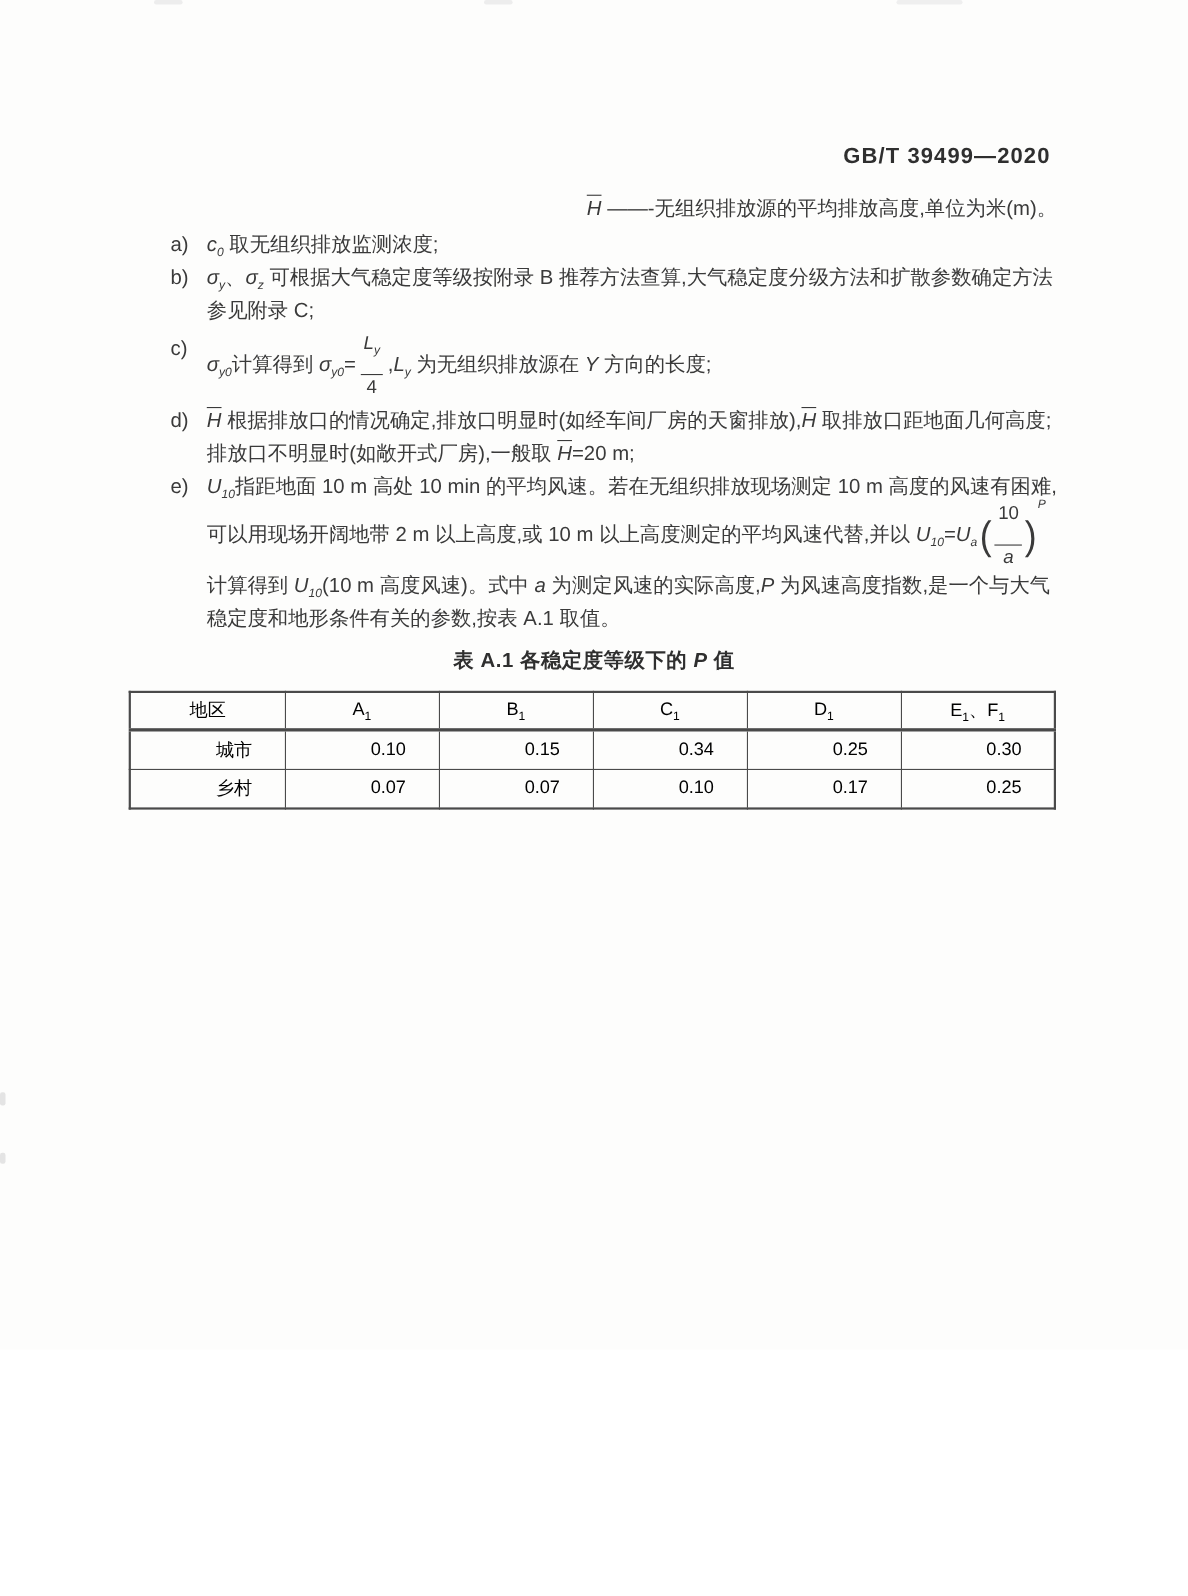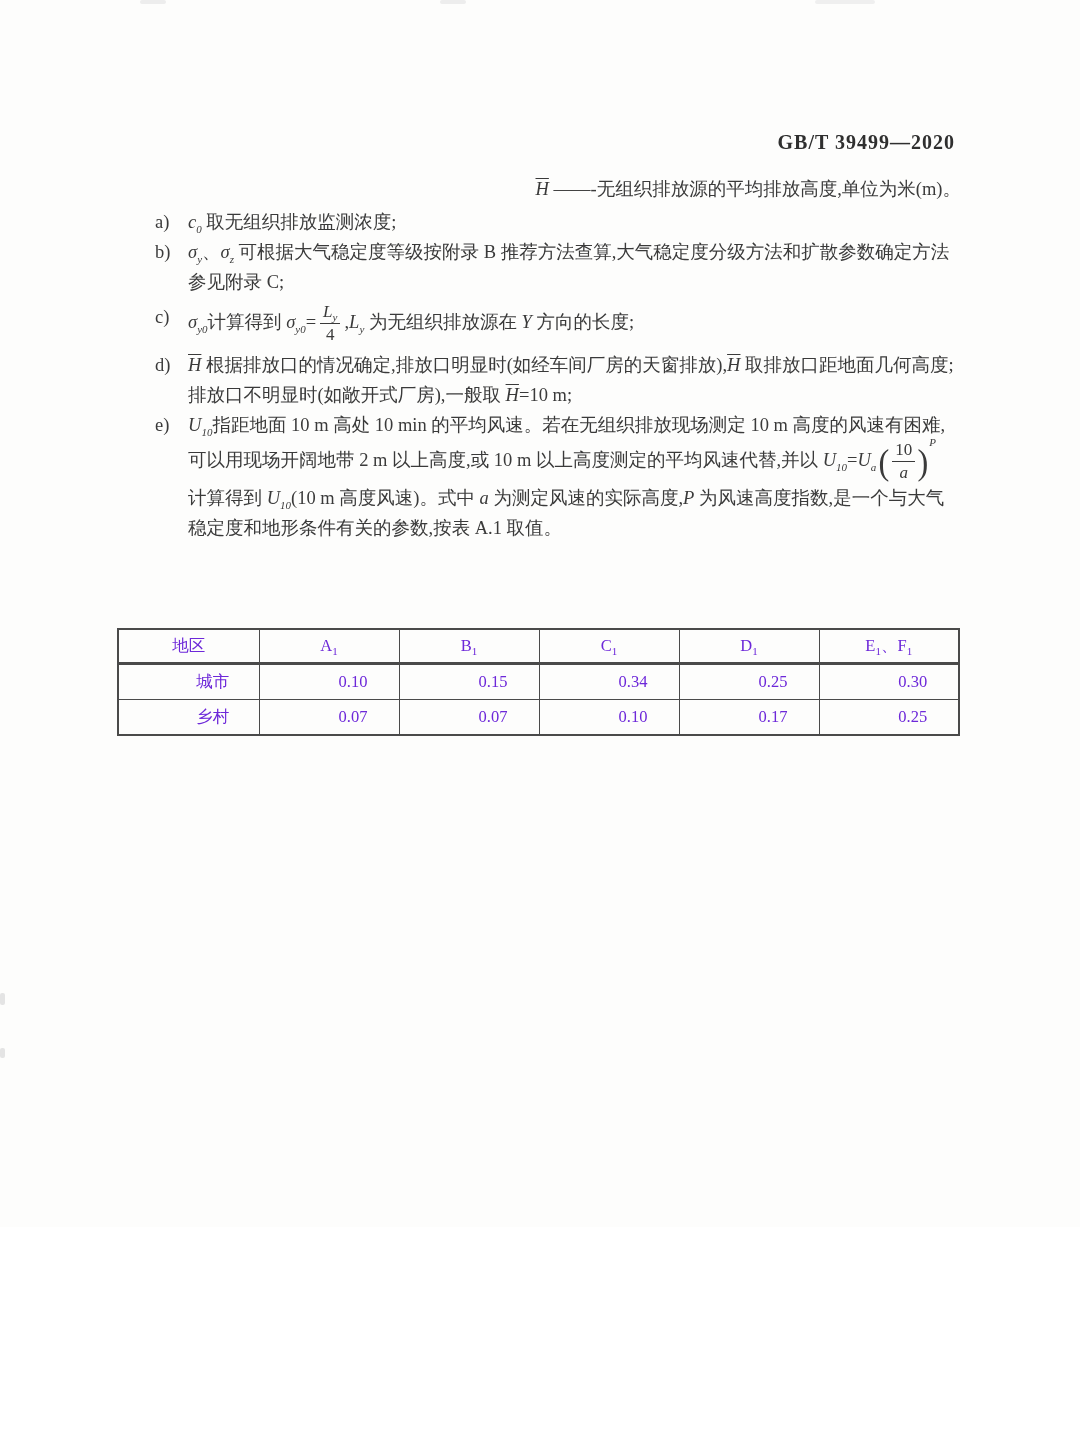--- a/index.html
+++ b/index.html
@@ -2,21 +2,21 @@
 <html><head>
 <meta charset="utf-8">
 <style>
   * { margin:0; padding:0; box-sizing:border-box; }
   html,body { background:#ffffff; }
   .screen {
     position:relative;
     width:1080px; height:1227px;
     background:#fdfdfc;
     overflow:hidden;
-    font-family:Liberation Serif, serif;
+    font-family:Liberation Sans, sans-serif;
     color:#3a3a3a;
   }
   
   .artifact { position:absolute; background:#e4e4e4; border-radius:2px; }
   .artifact.a1 { left:0; top:993px;  width:5px; height:12px; }
   .artifact.a2 { left:0; top:1048px; width:5px; height:10px; }
   .artifact.a3 { left:140px; top:0; width:26px; height:4px; background:#ededed; }
   .artifact.a4 { left:440px; top:0; width:26px; height:4px; background:#ededed; }
   .artifact.a5 { left:815px; top:0; width:60px; height:4px; background:#efefef; }
 
@@ -43,34 +43,34 @@
   .pitem { display:flex; }
   .pitem .plabel { width:33px; flex:none; }
   .pitem .ptext { flex:1; }
   .pitem:nth-child(3) { margin-top:5px; margin-bottom:5px; }
 
   .fwrap { display:inline-flex; align-items:center; vertical-align:middle; margin:0 2px; }
   .frac {
     display:inline-flex; flex-direction:column; align-items:center;
     vertical-align:middle; font-size:17px; line-height:20px; margin:0 2px;
   }
-  .frac .num { border-bottom:1.5px solid #3a3a3a; padding:0 3px 1px; }
+  .frac .num { border-bottom:1.5px solid #3a3a3a; padding:0 3px 18px; }
   .frac .den { padding-top:1px; }
   .bigp { font-size:36px; font-weight:300; line-height:1; transform:scaleX(0.9); }
   .fwrap sup { align-self:flex-start; margin-top:2px; }
 
   .table-title {
     position:absolute; top:587px; left:0; width:100%;
     text-align:center; font-weight:bold; font-size:18.5px; color:#2f2f2f;
     letter-spacing:0.5px;
   }
   .a-table {
     position:absolute; left:117px; top:628px;
     border-collapse:collapse; table-layout:fixed;
-    font-size:16.5px; color:#6d28d9;
+    font-size:16.5px; color:#000000;
     border:2px solid #4a4a4a;
   }
   .a-table th, .a-table td {
     border:1px solid #4a4a4a;
     text-align:center; vertical-align:middle;
     font-weight:normal;
   }
   .a-table thead th { height:34px; border-bottom:3px solid #4a4a4a; }
   .a-table tbody td, .a-table tbody th { height:36px;padding-left:48px; }
 
@@ -107,37 +107,38 @@
           <span class="plabel">c)</span>
           <span class="ptext"><span class="it">σ<sub class="it">y0</sub></span><span>计算得到 </span><span class="it">σ<sub class="it">y0</sub></span><span>=</span><span class="fwrap">
               <span class="frac">
                 <span class="num"><span class="it">L<sub class="it">y</sub></span></span>
                 <span class="den"><span>4</span></span>
               </span>
             </span><span>,</span><span class="it">L<sub class="it">y</sub></span><span> 为无组织排放源在 </span><span class="it">Y</span><span> 方向的长度;</span></span>
         </div>
         <div class="pitem">
           <span class="plabel">d)</span>
-          <span class="ptext"><span class="it ov">H</span><span> 根据排放口的情况确定,排放口明显时(如经车间厂房的天窗排放),</span><span class="it ov">H</span><span> 取排放口距地面几何高度;排放口不明显时(如敞开式厂房),一般取 </span><span class="it ov">H</span><span>=10 m;</span></span>
+          <span class="ptext"><span class="it ov">H</span><span> 根据排放口的情况确定,排放口明显时(如经车间厂房的天窗排放),</span><span class="it ov">H</span><span> 取排放口距地面几何高度;排放口不明显时(如敞开式厂房),一般取 </span><span class="it ov">H</span><span>=20 m;</span></span>
         </div>
         <div class="pitem">
           <span class="plabel">e)</span>
           <span class="ptext"><span class="it">U<sub>10</sub></span><span>指距地面 10 m 高处 10 min 的平均风速。若在无组织排放现场测定 10 m 高度的风速有困难,可以用现场开阔地带 2 m 以上高度,或 10 m 以上高度测定的平均风速代替,并以 </span><span class="it">U<sub>10</sub></span><span>=</span><span class="it">U<sub class="it">a</sub></span><span class="fwrap">
               <span class="bigp">(</span>
               <span class="frac">
                 <span class="num"><span>10</span></span>
                 <span class="den"><span class="it">a</span></span>
               </span>
               <span class="bigp">)</span>
               <sup class="it">P</sup>
             </span><span> 计算得到 </span><span class="it">U<sub>10</sub></span><span>(10 m 高度风速)。式中 </span><span class="it">a</span><span> 为测定风速的实际高度,</span><span class="it">P</span><span> 为风速高度指数,是一个与大气稳定度和地形条件有关的参数,按表 A.1 取值。</span></span>
         </div>
       </div>
   </div>
 
+  <div class="table-title"><span>表 A.1  各稳定度等级下的 </span><span class="it">P</span><span> 值</span></div>
 
   <table class="a-table">
     <colgroup>
         <col style="width: 141px;">
         <col style="width: 140px;">
         <col style="width: 140px;">
         <col style="width: 140px;">
         <col style="width: 140px;">
         <col style="width: 140px;">
       </colgroup>

